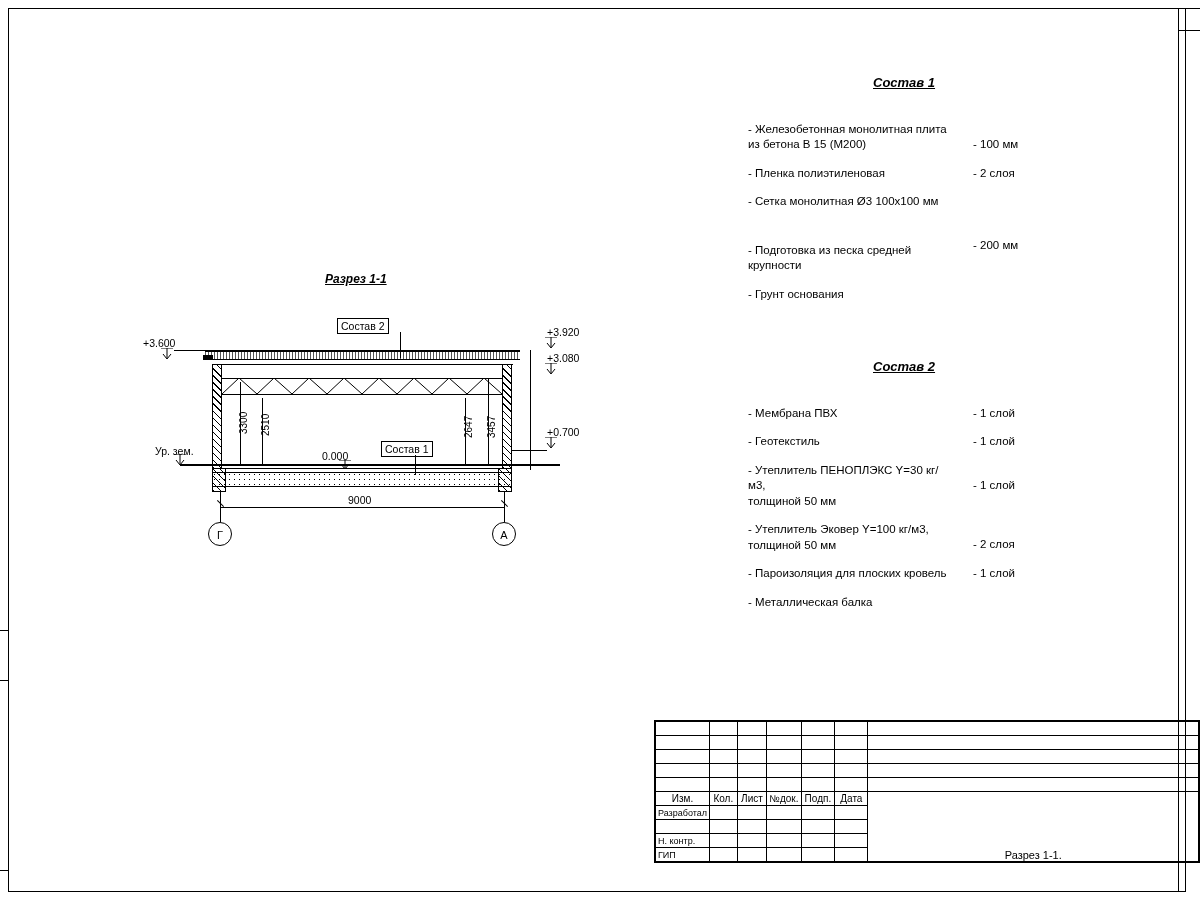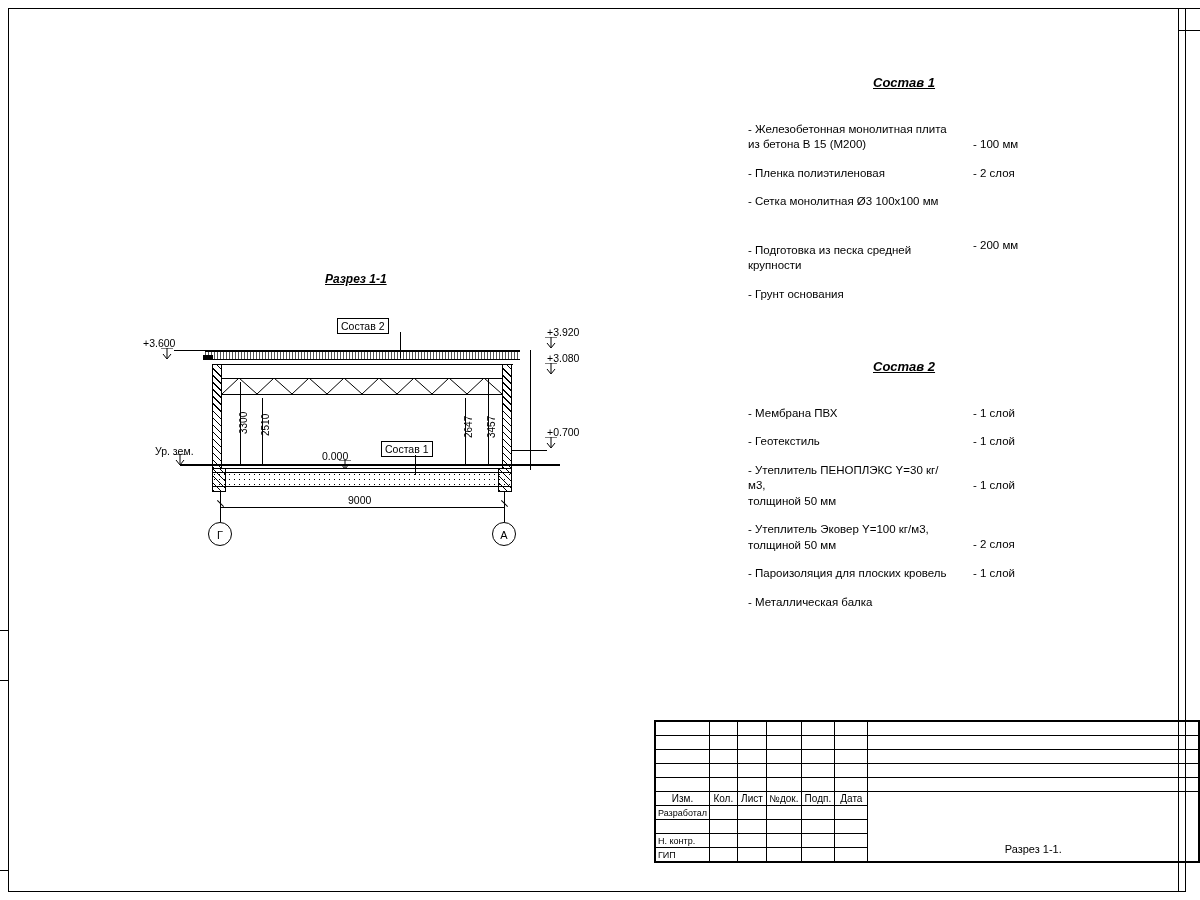--- a/index.html
+++ b/index.html
@@ -245,21 +245,21 @@
             <td></td>
           </tr>
       <tr>
         <td class="c">Изм.</td>
         <td class="c">Кол.</td>
         <td class="c">Лист</td>
         <td class="c">№док.</td>
         <td class="c">Подп.</td>
         <td class="c">Дата</td>
         <td rowspan="5" style="vertical-align:bottom;">
-          <div class="c" style="font-size:11px;padding-bottom:6px;">Разрез 1-1.</div>
+          <div class="c" style="font-size:11px;">Разрез 1-1.</div>
         </td>
       </tr>
       <tr>
         <td style="font-size:9px;">Разработал</td>
         <td></td>
             <td></td>
             <td></td>
             <td></td>
             <td></td>
       </tr>

